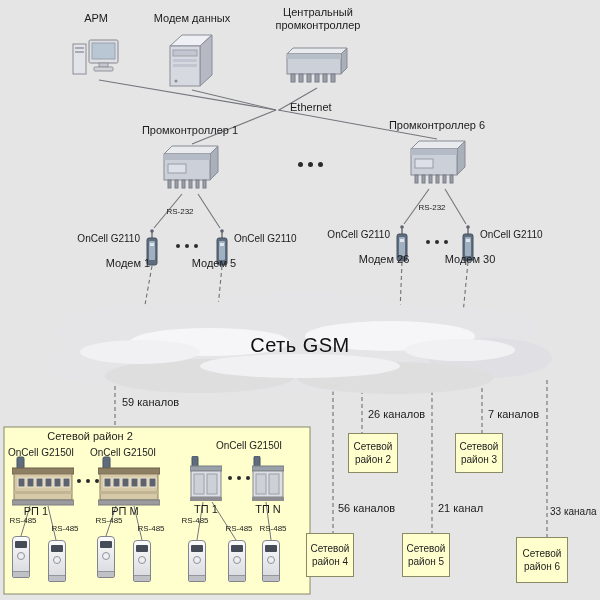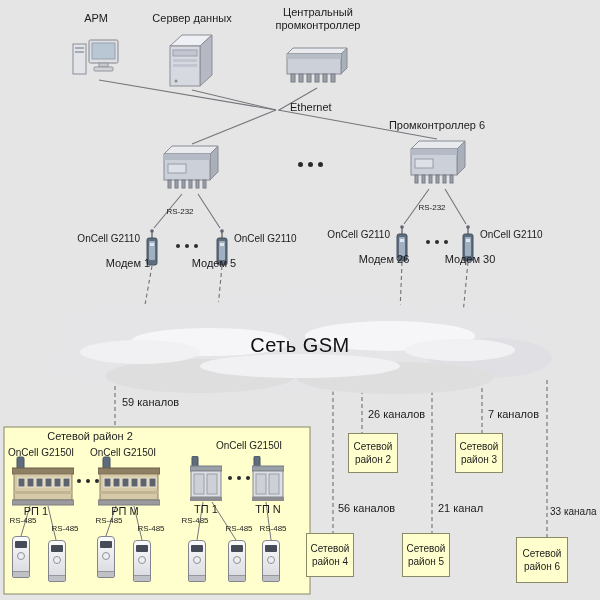--- a/index.html
+++ b/index.html
@@ -81,21 +81,21 @@
       <path d="M48,506 L56,540"></path>
       <path d="M116,506 L106,536"></path>
       <path d="M134,506 L142,540"></path>
       <path d="M203,502 L197,540"></path>
       <path d="M212,502 L236,540"></path>
       <path d="M266,502 L271,540"></path>
     </g>
   </svg>
 
   <div class="lbl" style="left:76px;top:12px;width:40px">АРМ</div>
-  <div class="lbl" style="left:150px;top:12px;width:84px">Сервер данных</div>
+  <div class="lbl" style="left:150px;top:12px;width:84px">Модем данных</div>
   <div class="lbl wrap" style="left:267px;top:6px;width:102px">Центральный промконтроллер</div>
   <div class="lbl" style="left:290px;top:101px;width:60px;text-align:left">Ethernet</div>
 
   <div class="icon" style="left:72px;top:34px">
     <svg width="48" height="46" viewBox="0 0 48 46">
       <rect x="1" y="10" width="13" height="30" fill="#e3e4e9" stroke="#8b8d96"></rect>
       <rect x="3" y="13" width="9" height="2" fill="#a9abb4"></rect>
       <rect x="3" y="17" width="9" height="2" fill="#a9abb4"></rect>
       <rect x="17" y="6" width="29" height="23" rx="1.5" fill="#dfe0e5" stroke="#84868f"></rect>
       <rect x="20" y="9" width="23" height="16" fill="#b9c6d4" stroke="#9aa2ac"></rect>
@@ -122,20 +122,21 @@
       <rect x="4" y="10" width="54" height="5" fill="#b8bec8"></rect>
       <rect x="8" y="30" width="4" height="8" fill="#9aa0aa" stroke="#787c86"></rect>
       <rect x="16" y="30" width="4" height="8" fill="#9aa0aa" stroke="#787c86"></rect>
       <rect x="24" y="30" width="4" height="8" fill="#9aa0aa" stroke="#787c86"></rect>
       <rect x="32" y="30" width="4" height="8" fill="#9aa0aa" stroke="#787c86"></rect>
       <rect x="40" y="30" width="4" height="8" fill="#9aa0aa" stroke="#787c86"></rect>
       <rect x="48" y="30" width="4" height="8" fill="#9aa0aa" stroke="#787c86"></rect>
     </svg>
   </div>
 
+  <div class="lbl" style="left:130px;top:124px;width:120px">Промконтроллер 1</div>
   <div class="lbl" style="left:377px;top:119px;width:120px">Промконтроллер 6</div>
   <div class="icon" style="left:158px;top:142px">
     <svg width="64" height="54" viewBox="0 0 64 54">
       <polygon points="6,12 14,4 60,4 52,12" fill="#e8eaee" stroke="#888b94"></polygon>
       <polygon points="52,12 60,4 60,30 52,38" fill="#aab0ba" stroke="#888b94"></polygon>
       <rect x="6" y="12" width="46" height="26" fill="#ccd1d9" stroke="#888b94"></rect>
       <rect x="6" y="12" width="46" height="6" fill="#b4bac6"></rect>
       <rect x="10" y="22" width="18" height="9" fill="#dde0e6" stroke="#989ca6"></rect>
       <rect x="10" y="38" width="3" height="8" fill="#99a0ac" stroke="#787c86"></rect>
       <rect x="17" y="38" width="3" height="8" fill="#99a0ac" stroke="#787c86"></rect>

